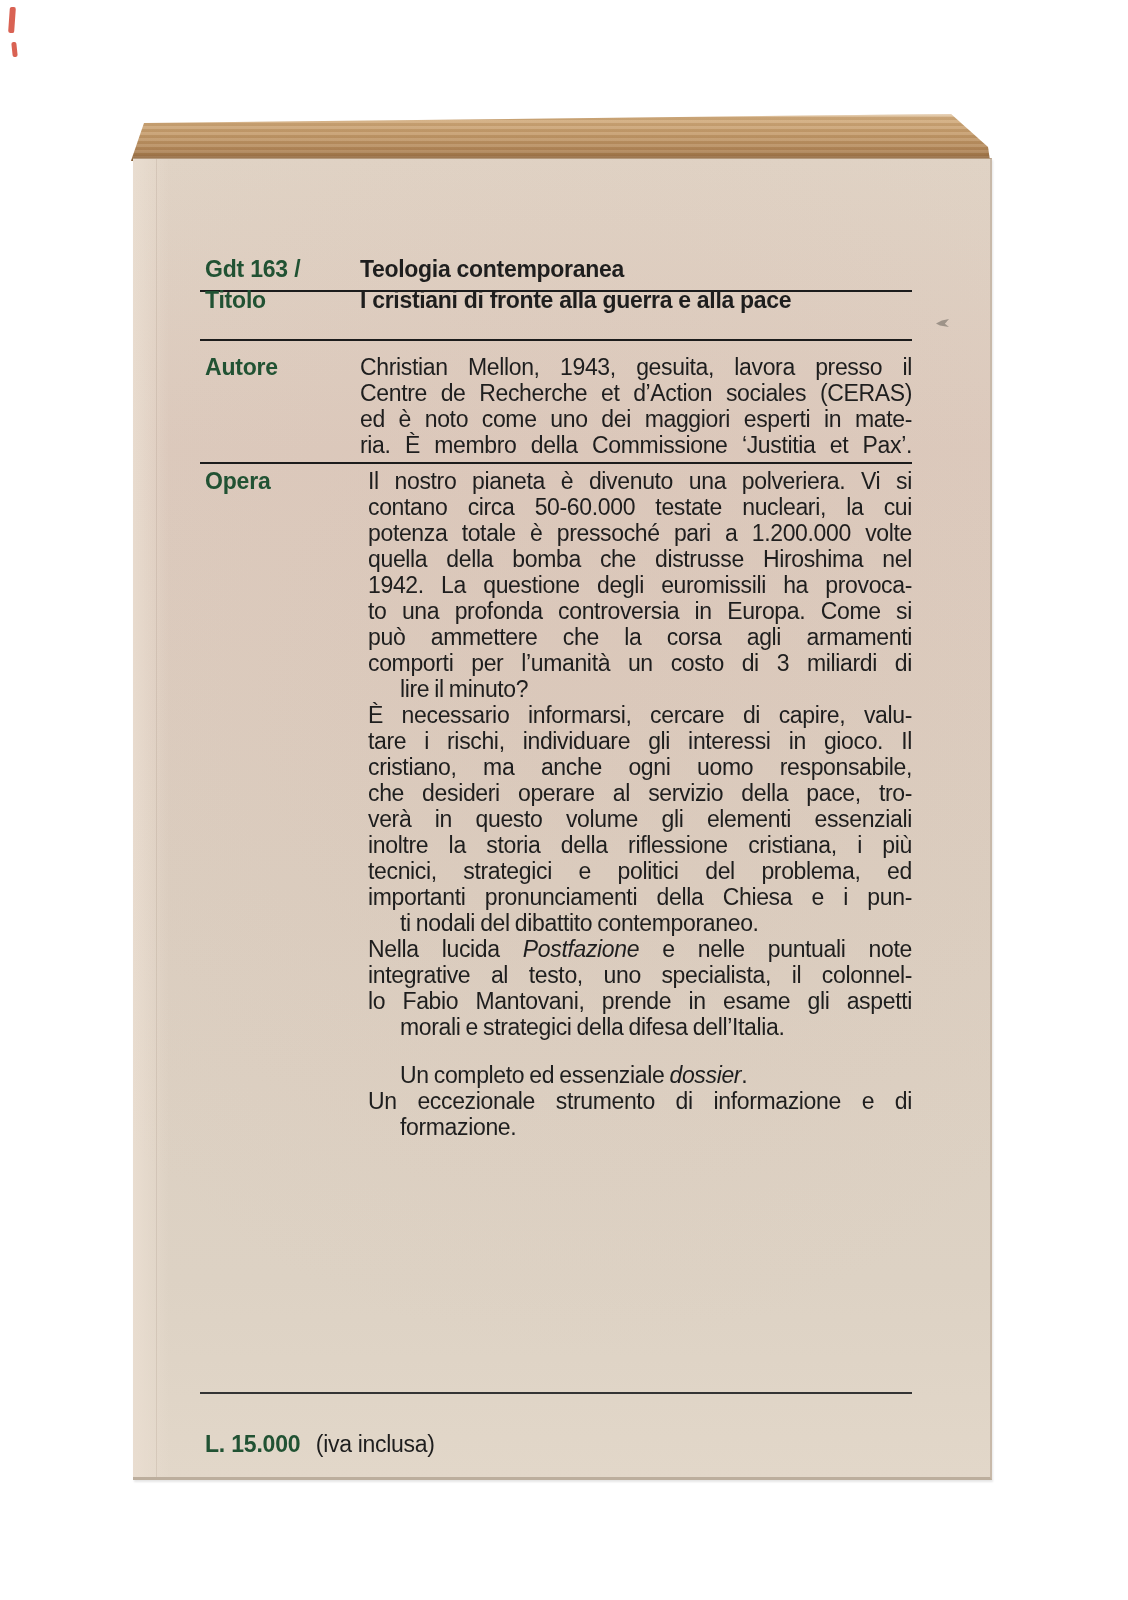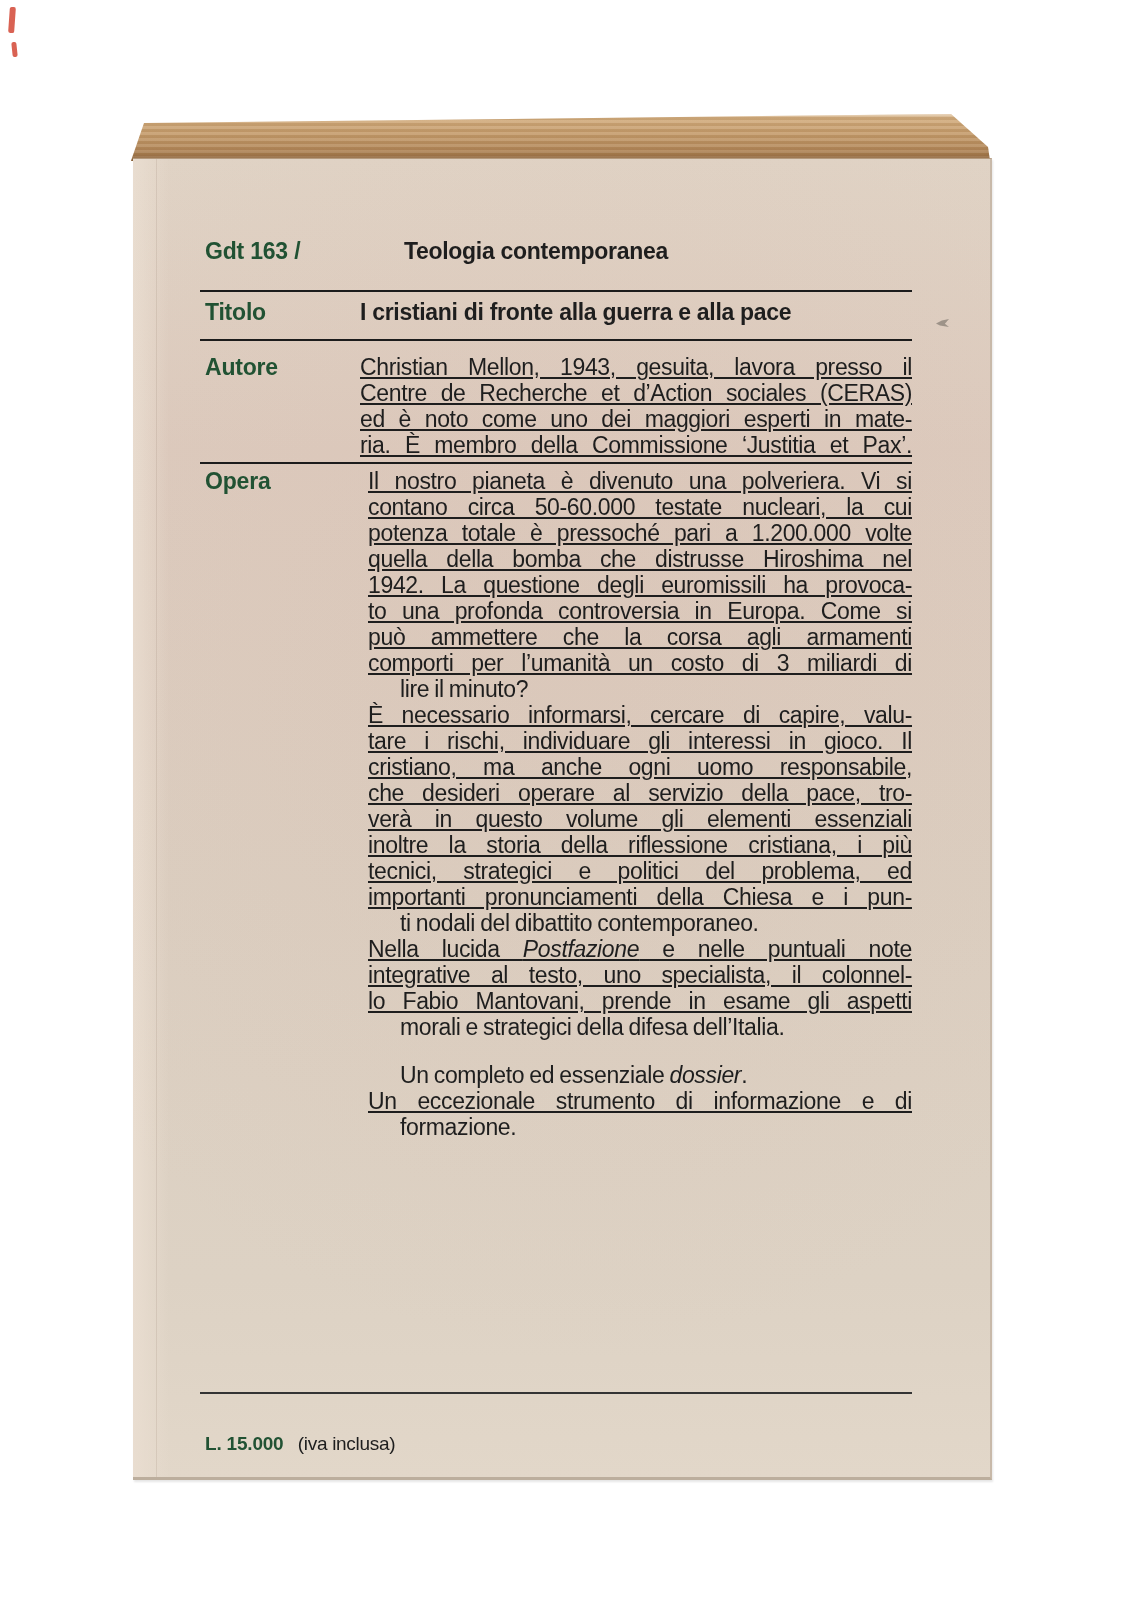--- a/index.html
+++ b/index.html
@@ -49,32 +49,32 @@
   }
   .cover::after{ 
     content:"";position:absolute;left:23px;top:0;width:1px;height:100%;
     background:rgba(150,130,110,.18);
   }
 
   .rule{position:absolute;left:67px;width:712px;height:2px;background:var(--rule-black,#1c1c1c);}
   .r1{top:131px;} .r2{top:180px;} .r3{top:303px;} .r4{top:1233px;background:#343434;}
 
   .row{position:absolute;left:67px;width:712px;display:flex;font-size:23px;line-height:26px;}
-  .header-row{top:79px;gap:44px;} .title-row{top:140px;} .author-row{top:195px;} .opera-row{top:309px;gap:8px;}
+  .header-row{top:97px;} .title-row{top:128px;} .author-row{top:195px;} .opera-row{top:309px;gap:8px;}
   .label{flex:0 0 155px;padding-left:5px;font-weight:700;color:var(--label-green,#215233);letter-spacing:-0.2px;}
   .value{flex:1;font-weight:700;color:var(--body-text,#1e1e1e);letter-spacing:-0.3px;}
   .lines,.paras{flex:1;}
 
   .tline{height:26px;line-height:26px;overflow:hidden;letter-spacing:-0.35px;word-spacing:-1px;}
-  .jline{text-align:justify;text-align-last:justify;text-decoration:underline;}
+  .jline{text-align:justify;text-align-last:justify;}
   .lline{text-align:center;text-align-last:left;margin-left:32px;}
   .para.gap{margin-top:22px;}
   em{font-style:italic;}
 
-  .price-row{position:absolute;left:67px;top:1270px;width:712px;font-size:19px;line-height:30px;}
+  .price-row{position:absolute;left:67px;top:1270px;width:712px;font-size:23px;line-height:30px;}
   .price{font-weight:700;color:var(--label-green,#215233);padding-left:5px;letter-spacing:-0.2px;}
   .price-note{color:var(--body-text,#1e1e1e);margin-left:9px;letter-spacing:-0.3px;}
 
   .speck{
     position:absolute;left:803px;top:160px;width:13px;height:8px;opacity:.8;
     background:#8d857a;
     clip-path:polygon(0 55%, 45% 20%, 100% 0, 68% 60%, 100% 100%, 30% 80%);
   }
 </style>
 </head>

